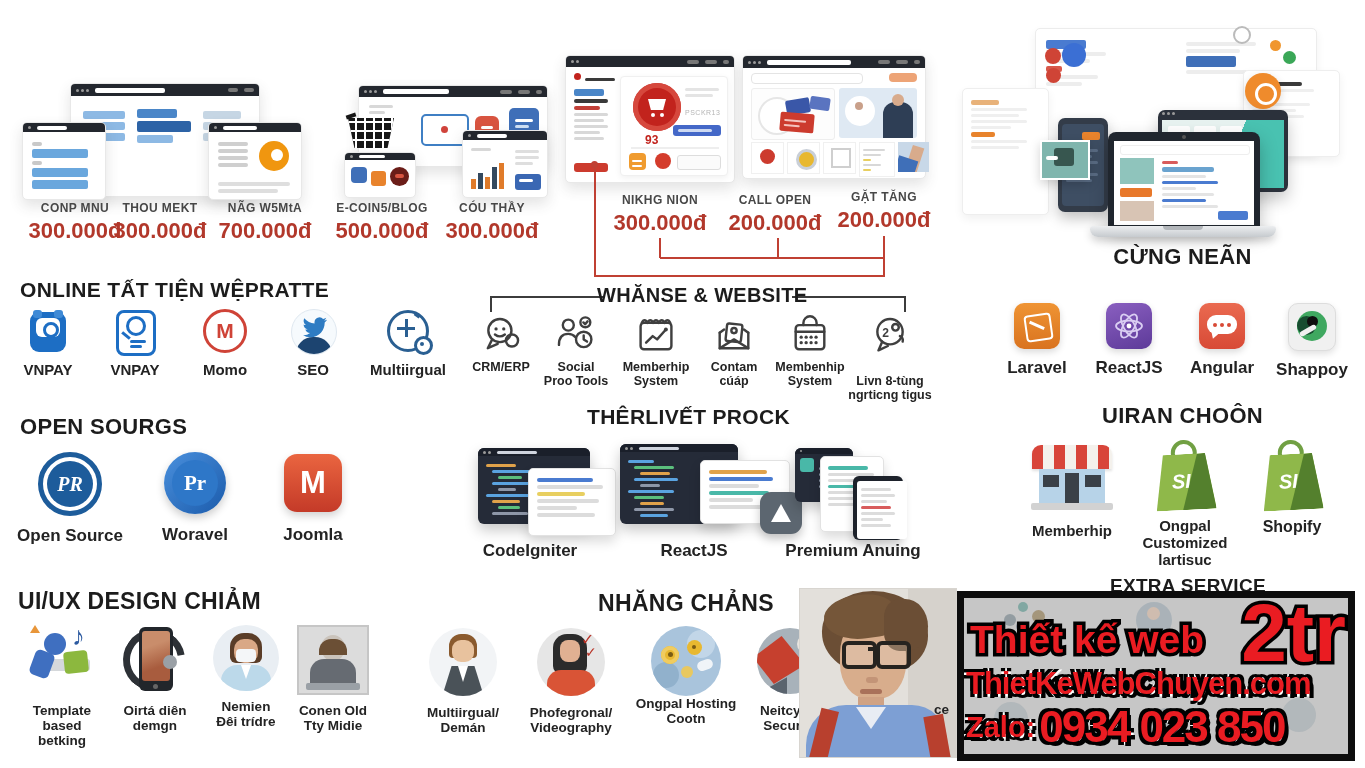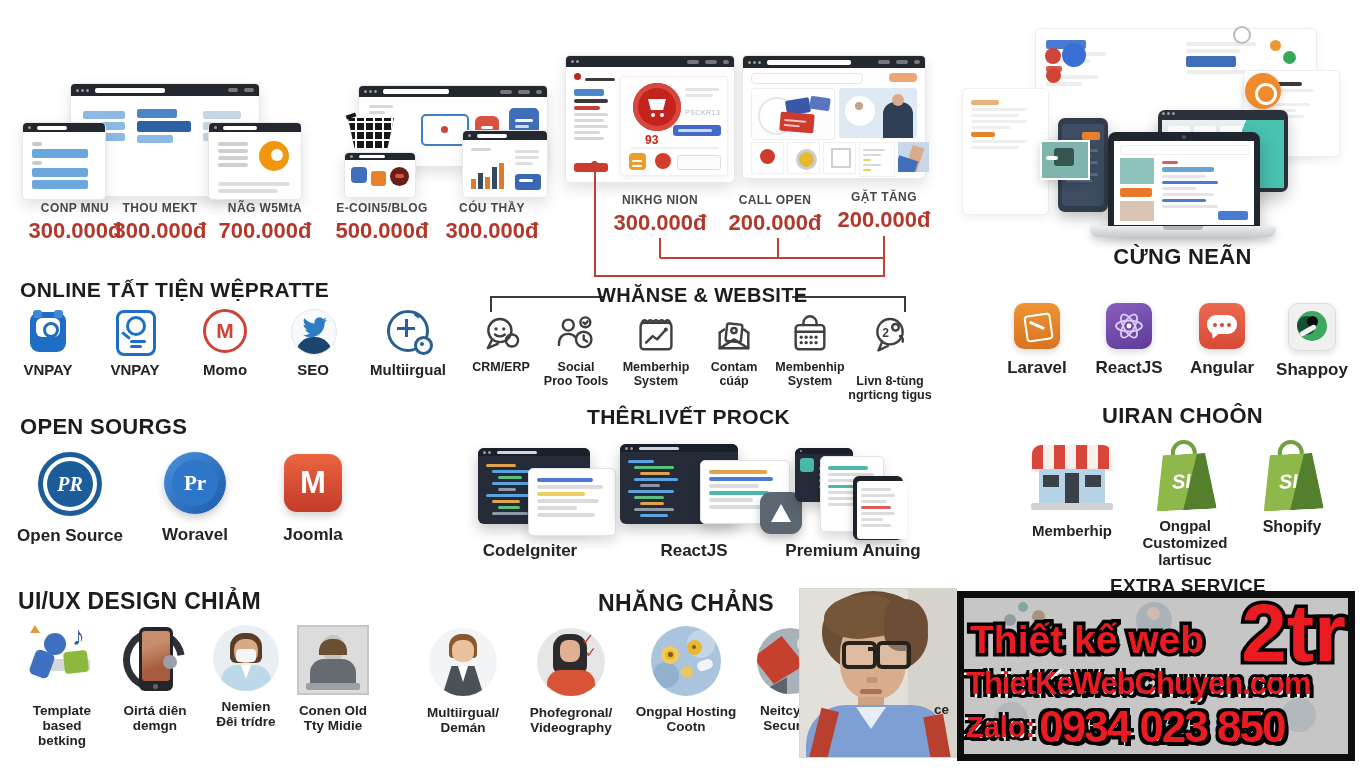--- a/index.html
+++ b/index.html
@@ -817,21 +817,21 @@
     <div class="circle" style="position:relative;width:70px;height:70px;margin:0 auto;background:#a9c4dc;overflow:hidden;">
       <div class="abs circle" style="left:36px;top:4px;width:28px;height:28px;background:#c2d6e8;"></div>
       <div class="abs circle" style="left:2px;top:36px;width:26px;height:26px;background:#91b1cc;"></div>
       <div class="abs circle" style="left:10px;top:20px;width:18px;height:18px;background:#e8b830;box-shadow:inset 0 0 0 4px #f0cc60;"></div>
       <div class="abs circle" style="left:17px;top:26px;width:5px;height:5px;background:#7a5c14;"></div>
       <div class="abs circle" style="left:36px;top:14px;width:15px;height:15px;background:#e8b830;"></div>
       <div class="abs circle" style="left:41px;top:19px;width:4px;height:4px;background:#7a5c14;"></div>
       <div class="abs circle" style="left:30px;top:40px;width:12px;height:12px;background:#e8c860;"></div>
       <div class="abs" style="left:46px;top:34px;width:16px;height:10px;background:#f0f4f8;border-radius:5px;transform:rotate(-18deg);"></div>
     </div>
-    <div class="iclabel" style="font-size:13.5px;margin-top:8px;"><span>Ongpal Hosting</span><br><span>Cootn</span></div>
+    <div class="iclabel" style="font-size:13.5px;"><span>Ongpal Hosting</span><br><span>Cootn</span></div>
   </div>
   <div class="abs" style="left:735px;top:628px;width:110px;text-align:center;">
     <div class="circle" style="position:relative;width:66px;height:66px;margin:0 auto;background:#a8b2ba;overflow:hidden;">
       <div class="abs" style="left:-4px;top:8px;width:52px;height:48px;background:#c6402e;clip-path:polygon(0 45%,55% 0,100% 60%,40% 100%);"></div>
       <div class="abs circle" style="left:40px;top:6px;width:20px;height:20px;background:#e8e4de;"></div>
       <div class="abs" style="left:0;top:42px;width:30px;height:24px;background:#5a646e;clip-path:polygon(0 100%,100% 30%,100% 100%);"></div>
     </div>
     <div class="iclabel" style="font-size:13.5px;margin-top:9px;"><span>Neitcyiáo</span><br><span>Security</span></div>
   </div>
 

